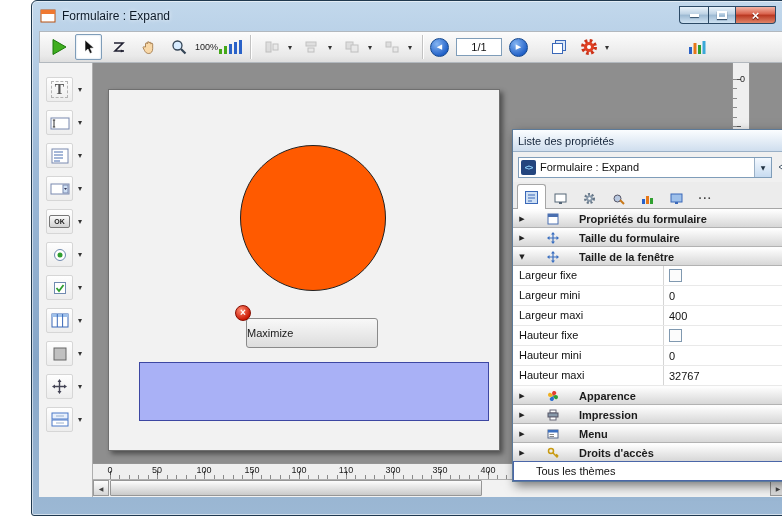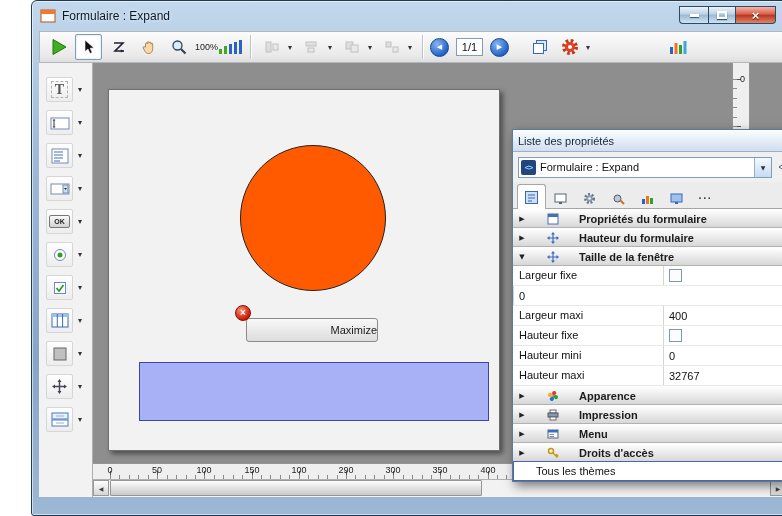--- a/index.html
+++ b/index.html
@@ -37,43 +37,43 @@
   .dd { display:inline-flex; width:10px; justify-content:center; }
   .dd::before { content:"▾"; font-size:8px; color:#333; font-family:"DejaVu Sans",sans-serif; }
   .tsep { width:1px; height:24px; background:#c2c2c2; margin:0 4px; box-shadow:1px 0 0 #fff; }
   .zoomctl { width:48px; height:28px; display:flex; flex-direction:row; align-items:center; justify-content:center; }
   .zoom-label { font-size:9px; color:#222; line-height:10px; }
   .tpair { display:flex; align-items:center; }
   .nav-circle { width:19px; height:19px; border-radius:50%; border:1px solid #14488f;
     background:radial-gradient(circle at 35% 30%,#85b5f2,#1e5ec6 75%); display:flex; align-items:center; justify-content:center; }
   .nav-circle.prev::before { content:"◀"; color:#fff; font-size:7px; font-family:"DejaVu Sans",sans-serif; }
   .nav-circle.next::before { content:"▶"; color:#fff; font-size:7px; font-family:"DejaVu Sans",sans-serif; }
-  .page-box { width:27px; height:18px; margin:0 4px; background:#fff; border:1px solid #7f9db9;
+  .page-box { width:46px; height:18px; margin:0 4px; background:#fff; border:1px solid #7f9db9;
     display:flex; align-items:center; justify-content:center; font-size:11px; }
 
   
   .main { position:absolute; left:7px; right:9px; top:62px; bottom:18px; background:#8e8e8e; }
   .toolbox { position:absolute; left:0; top:0; width:54px; height:100%; background:#f2f2f2;
     border-right:1px solid #aeaeae; padding-top:10px; }
   .toolrow { height:33px; display:flex; align-items:center; justify-content:center; gap:2px; }
   .tool-ico { width:27px; height:25px; display:flex; align-items:center; justify-content:center;
     border:1px solid #d6d6d6; border-radius:2px; background:linear-gradient(#fefefe,#ededed); }
   .tb-ico-t { font-family:"Liberation Serif","DejaVu Serif",serif; font-size:14px; font-weight:bold; color:#555;
     border:1px dashed #b4b4b4; padding:0 3px; line-height:15px; }
   .tb-ok { width:21px; height:13px; background:linear-gradient(#fafafa,#d2d2d2); border:1px solid #777;
     border-radius:2px; font-size:7px; font-weight:bold; color:#222; display:flex; align-items:center; justify-content:center; }
 
   .canvasregion { position:absolute; left:54px; right:0; top:0; bottom:0; background:#8e8e8e; }
   .form-surface { position:absolute; left:15px; top:26px; width:392px; height:362px; background:#f2f2f2;
     border:1px solid #6f6f6f; box-shadow:3px 3px 5px rgba(0,0,0,.45); }
   .design-ellipse { position:absolute; left:131px; top:55px; width:146px; height:146px; border-radius:50%;
     background:#ff5a00; border:1px solid #222; }
-  .design-button { position:absolute; left:137px; top:228px; width:132px; height:24px;
+  .design-button { position:absolute; left:137px; top:228px; width:132px; height:30px;
     background:linear-gradient(#f8f8f8,#ddd); border:1px solid #8a8a8a; border-radius:3px;
-    display:flex; align-items:center; justify-content:flex-end; font-size:11px; color:#1a1a1a; }
+    display:flex; align-items:center; justify-content:flex-start; font-size:11px; color:#1a1a1a; }
   .error-badge { position:absolute; left:126px; top:215px; width:16px; height:16px; border-radius:50%;
     background:radial-gradient(circle at 35% 30%,#ff8a70,#c81400 75%); border:1px solid #860d00;
     display:flex; align-items:center; justify-content:center; z-index:2; }
   .error-badge::before { content:"×"; color:#fff; font-size:10px; font-weight:bold; line-height:10px; }
   .design-rect { position:absolute; left:30px; top:272px; width:350px; height:59px;
     background:#a9b1f6; border:1px solid #3d47a2; }
 
   
   .vruler { position:absolute; left:639px; top:0; width:18px; height:calc(100% - 34px);
     background:#efefef; border-left:1px solid #949494; border-right:1px solid #949494;
@@ -400,21 +400,21 @@
         <div class="vthumb"></div>
         <div class="scroll-btn down"></div>
       </div>
 
       <div class="hruler">
         <span style="left:17px">0</span>
         <span style="left:64px">50</span>
         <span style="left:111px">100</span>
         <span style="left:159px">150</span>
         <span style="left:206px">100</span>
-        <span style="left:253px">290</span>
+        <span style="left:253px">110</span>
         <span style="left:300px">300</span>
         <span style="left:347px">350</span>
         <span style="left:395px">400</span>
       </div>
 
       <div class="hscroll">
         <div class="scroll-btn left"></div>
         <div class="hthumb"></div>
         <div class="scroll-btn right"></div>
       </div>
@@ -496,39 +496,40 @@
           <rect x="1" y="1" width="10" height="3" fill="#4a6fb0"></rect>
         </svg>
       <span>Propriétés du formulaire</span>
     </div>
     <div class="pp-section">
       <span class="tri r"></span>
       <svg width="12" height="12" viewBox="0 0 12 12">
           <path d="M6 2 V10 M2 6 H10" stroke="#3a6fc0" stroke-width="1.2"></path>
           <path d="M6 0 l2 2.5 h-4 Z M6 12 l-2 -2.5 h4 Z M0 6 l2.5 -2 v4 Z M12 6 l-2.5 2 v-4 Z" fill="#3a6fc0"></path>
         </svg>
-      <span>Hauteur du formulaire</span>
+      <span>Taille du formulaire</span>
     </div>
     <div class="pp-section">
       <span class="tri d"></span>
       <svg width="12" height="12" viewBox="0 0 12 12">
           <path d="M6 2 V10 M2 6 H10" stroke="#3a6fc0" stroke-width="1.2"></path>
           <path d="M6 0 l2 2.5 h-4 Z M6 12 l-2 -2.5 h4 Z M0 6 l2.5 -2 v4 Z M12 6 l-2.5 2 v-4 Z" fill="#3a6fc0"></path>
         </svg>
       <span>Taille de la fenêtre</span>
     </div>
 
     <div class="pp-grid">
       <div class="pp-row">
         <div class="pp-row-label">Largeur fixe</div>
         <div class="pp-row-value">
             <span class="pp-checkbox"></span>
           </div>
       </div>
       <div class="pp-row">
+        <div class="pp-row-label">Largeur mini</div>
         <div class="pp-row-value">
             <span>0</span>
           </div>
       </div>
       <div class="pp-row">
         <div class="pp-row-label">Largeur maxi</div>
         <div class="pp-row-value">
             <span>400</span>
           </div>
       </div>

